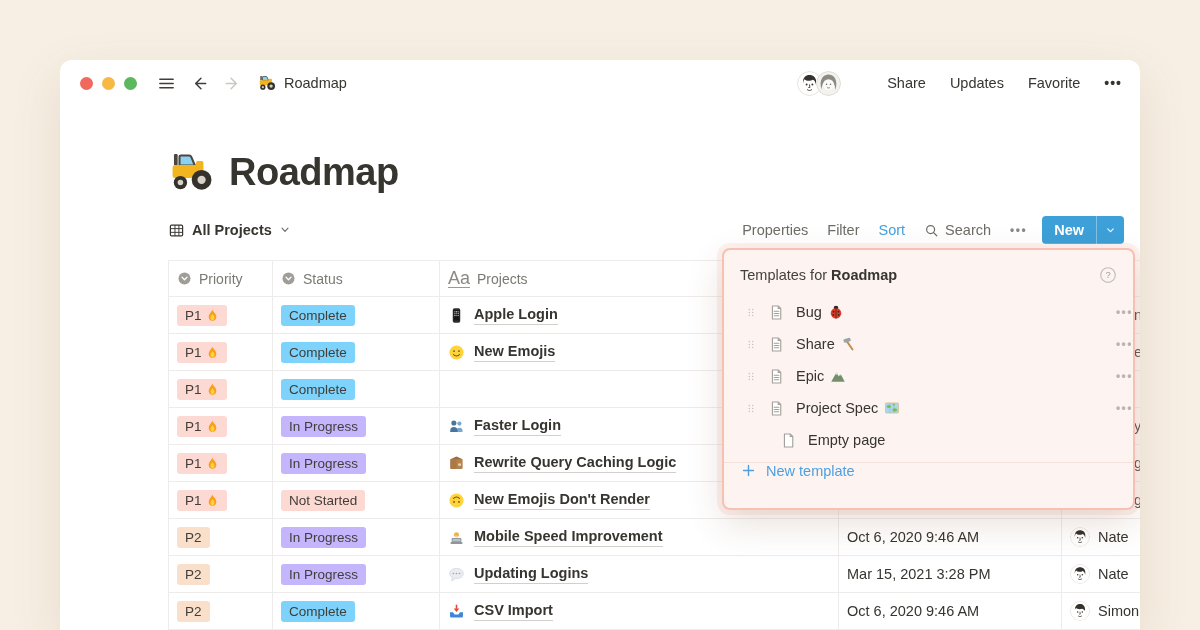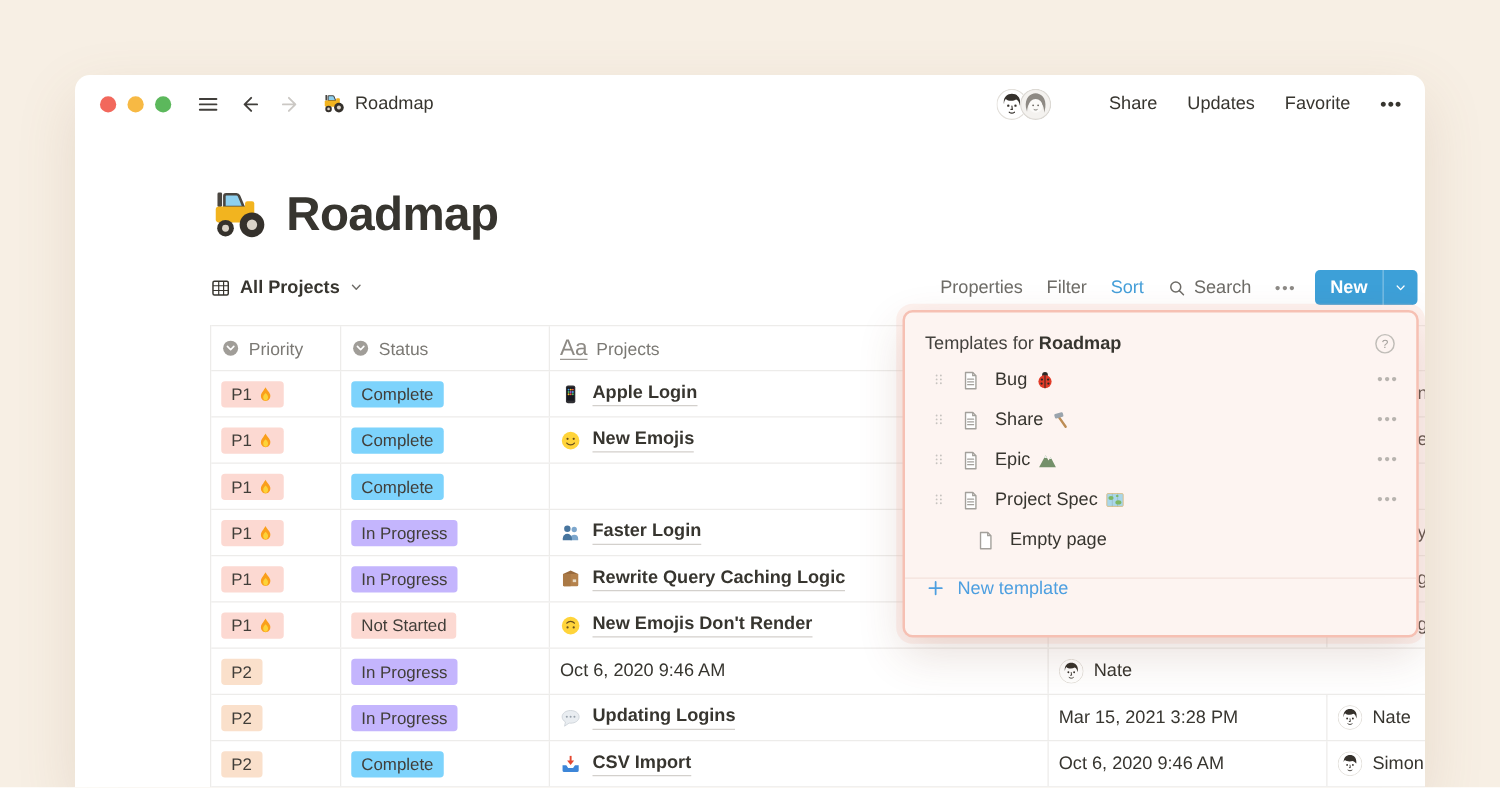--- a/index.html
+++ b/index.html
@@ -24,21 +24,21 @@
   .avatars{display:flex;margin-right:22px}
   .avatar{width:25px;height:25px;border-radius:50%;overflow:hidden;background:#fff}
   .avatar+.avatar{margin-left:-6px}
   .tb-action{font-size:14.5px;margin-left:24px;cursor:default}
   .tb-more{margin-left:24px;font-size:14px;font-weight:700;letter-spacing:1px;color:#37352f}
   
   .content{padding-left:108px}
   .page-header{display:flex;align-items:center;gap:15px;margin-top:38px;height:56px}
   .tractor-lg{width:46px;height:46px}
   .page-title{font-size:38px;font-weight:700;letter-spacing:-.5px;color:#37352f}
-  .toolbar{display:flex;align-items:center;margin-top:14px;height:32px;padding-right:6px}
+  .toolbar{display:flex;align-items:center;margin-top:14px;height:32px;padding-right:16px}
   .view-tab{display:flex;align-items:center;gap:7px;font-size:14.5px;font-weight:700}
   .view-tab .t-ic{width:17px;height:17px;color:#37352f}
   .view-tab .chev{width:12px;height:12px;color:#6e6c67}
   .tool-right{margin-left:auto;display:flex;align-items:center;gap:19px;font-size:14.5px;color:#6e6c67}
   .tool-link{cursor:default}
   .tool-link.blue{color:#459fd9}
   .search-g{display:flex;align-items:center;gap:6px}
   .search-g .s-ic{width:15px;height:15px;color:#6e6c67}
   .tool-more{font-size:12px;font-weight:700;letter-spacing:1.5px;color:#8d8a86}
   .new-btn{display:flex;align-items:stretch;height:28px;border-radius:4px;overflow:hidden;
@@ -67,21 +67,21 @@
   .person{display:flex;align-items:center;gap:8px;font-size:14.5px}
   .person .row-av{width:20px;height:20px;border-radius:50%;overflow:hidden;flex:none}
   .partial{display:inline-block;padding-left:64px;font-size:14.5px;color:#37352f}
   
   .popup{position:absolute;left:662px;top:188px;width:413px;height:262px;background:#fdf4f1;
          border:2px solid #f6c0b3;border-radius:8px;z-index:20;
          box-shadow:0 14px 36px rgba(120,60,40,.16),0 0 0 5px rgba(250,205,190,.25)}
   .popup-header{height:46px;padding:4px 16px 0;display:flex;align-items:center;font-size:14.5px;color:#44423e}
   .popup-header b{font-weight:700;color:#37352f;margin-left:4px}
   .q-ic{width:18px;height:18px;margin-left:auto}
-  .tpl-item{height:32px;display:flex;align-items:flex-start;padding:0 14px 0 22px;font-size:14.5px;color:#37352f}
+  .tpl-item{height:32px;display:flex;align-items:center;padding:0 0 0 22px;font-size:14.5px;color:#37352f}
   .drag{width:10px;height:15px;color:#c6c3bf;flex:none}
   .tpl-doc{width:17px;height:17px;margin-left:12px;flex:none}
   .tpl-doc.no-handle{margin-left:34px}
   .tpl-label{margin-left:11px;display:flex;align-items:center;gap:6px}
   .tpl-emoji{width:16px;height:16px}
   .tpl-more{margin-left:auto;font-size:12px;font-weight:700;letter-spacing:1.5px;color:#b8b4af}
   .popup-divider{border-top:1px solid #f3e1db;margin-top:6px}
   .new-tpl{height:46px;display:flex;align-items:flex-start;gap:10px;padding:0 17px;font-size:14.5px;
            font-weight:500;color:#4d9fe0}
   .new-tpl .plus{width:15px;height:15px;color:#4d9fe0}
@@ -530,20 +530,26 @@
                 <span class="pill bg-orange">
                   <span>P2</span>
                 </span>
               </div>
     <div class="cell">
                 <span class="pill bg-yellow">
                   <span>In Progress</span>
                 </span>
               </div>
     <div class="cell">
+                <svg class="proj-ic" viewBox="0 0 20 20">
+                  <use href="#sym-tech"></use>
+                </svg>
+                <span class="proj-title">Mobile Speed Improvement</span>
+              </div>
+    <div class="cell">
                 <span class="date-txt">Oct 6, 2020 9:46 AM</span>
               </div>
     <div class="cell">
                 <span class="person">
                   <span class="row-av">
                     <svg class="" viewBox="0 0 20 20">
                       <use href="#sym-face-m"></use>
                     </svg>
                   </span>
                   <span>Nate</span>

